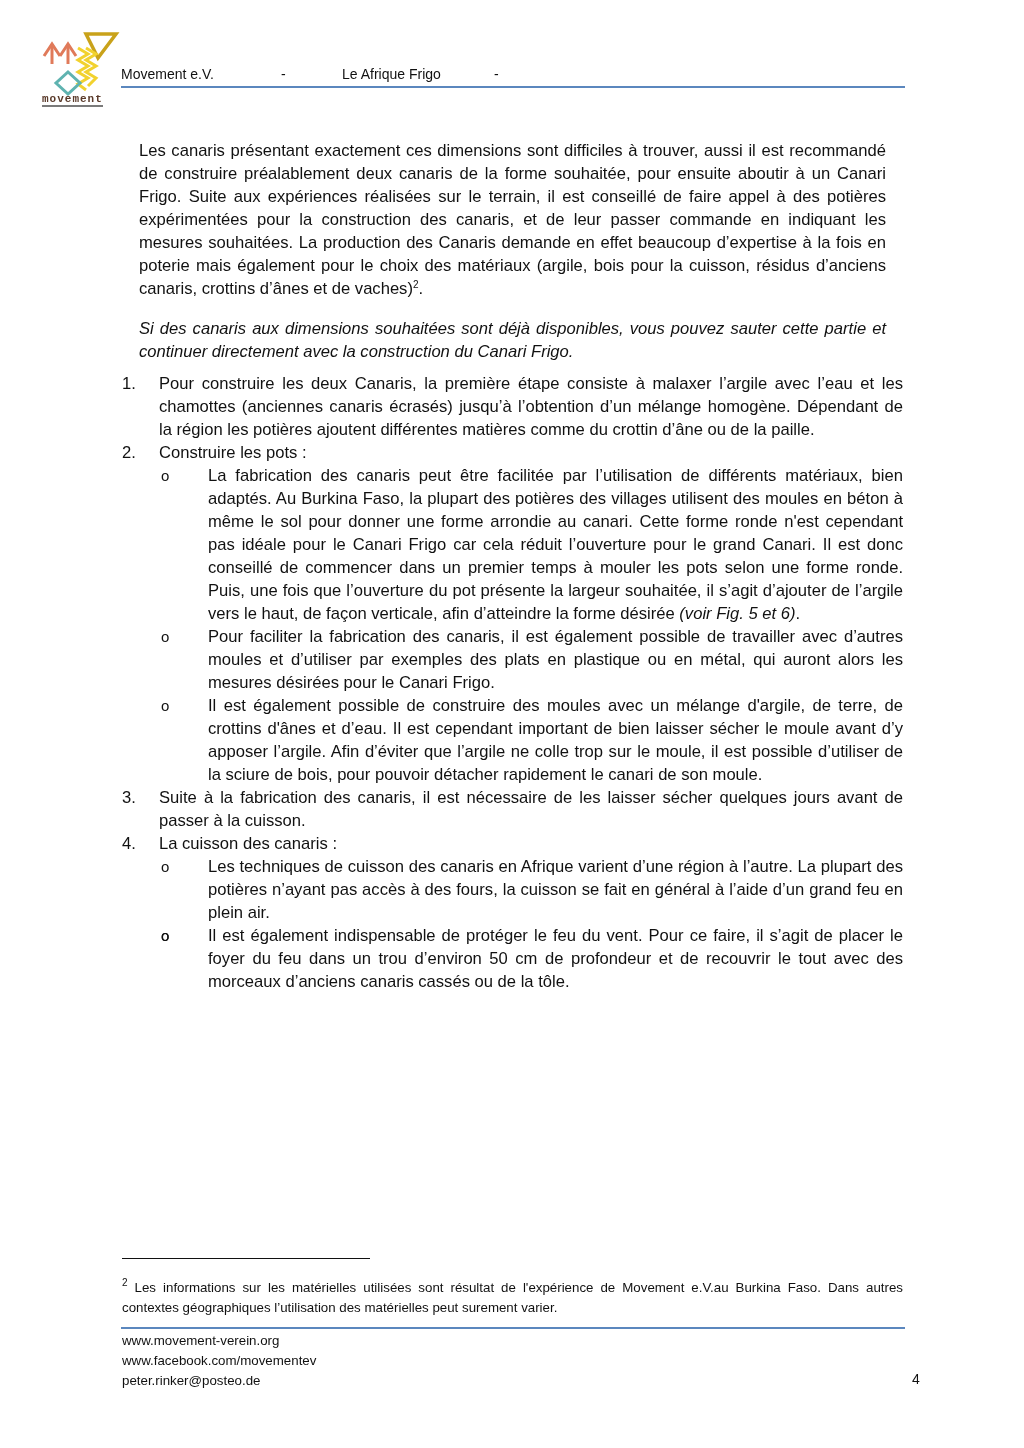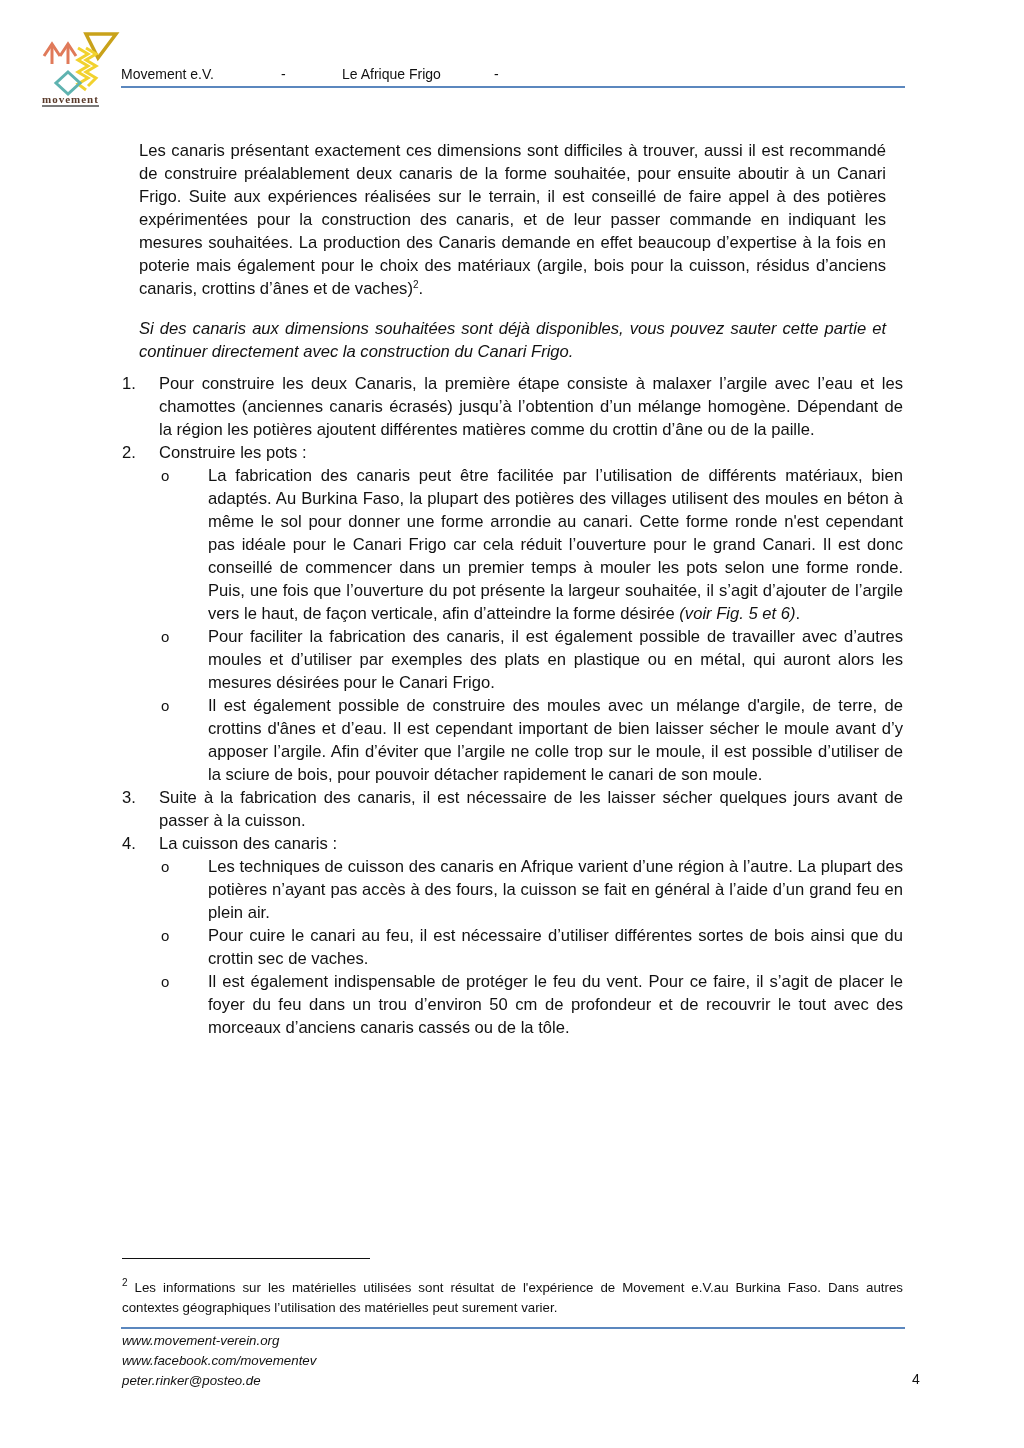--- a/index.html
+++ b/index.html
@@ -2,21 +2,21 @@
 <html><head>
   <meta charset="utf-8">
   <style>
     html, body { margin: 0; padding: 0; background: #ffffff; }
     body {
       width: 1024px; height: 1448px; position: relative; overflow: hidden;
       font-family: "Liberation Sans", sans-serif; color: #111111;
     }
     .logo { position: absolute; left: 38px; top: 28px; width: 84px; height: 80px; }
     .logo-word {
-      position: absolute; left: 42px; top: 93px; font-family: Liberation Serif, serif;
+      position: absolute; left: 42px; top: 93px; font-family: Liberation Mono, monospace;
       font-size: 11px; letter-spacing: 1px; color: #5a3a2a; font-weight: bold;
       border-bottom: 2px solid #7a7a7a; line-height: 12px;
     }
     .header {
       position: absolute; left: 121px; top: 62px; width: 784px; height: 24px;
       border-bottom: 2px solid #5b87be; font-size: 14px; line-height: 22px;
     }
     .header span { position: absolute; top: 1px; white-space: nowrap; }
     .h-org { left: 0; }
     .h-sep1 { left: 160px; }
@@ -42,21 +42,21 @@
 
     .closing { text-align: left; }
 
     .fn-rule { position: absolute; left: 122px; top: 1258px; width: 248px; height: 0; border-top: 1.5px solid #111; }
     .footnote {
       position: absolute; left: 122px; top: 1278px; width: 781px;
       font-size: 13.3px; line-height: 20px; text-align: justify;
     }
     .footer-rule { position: absolute; left: 121px; top: 1327px; width: 784px; border-top: 2px solid #5b87be; }
     .footer {
-      position: absolute; left: 122px; top: 1331px; font-size: 13.3px; line-height: 20px; font-style: italic;
+      position: absolute; left: 122px; top: 1331px; font-size: 13.3px; line-height: 20px; 
     }
     .footer div { white-space: nowrap; }
     .page-num { position: absolute; left: 912px; top: 1371px; font-size: 14px; }
   </style>
 </head>
 <body>
 
 <svg class="logo" viewBox="0 0 84 80">
 
   <polyline points="6,28 14,16 22,28" fill="none" stroke="#e07a5a" stroke-width="3"></polyline>
@@ -114,21 +114,20 @@
     <li>
       <span class="num">4.</span>
       <span>La cuisson des canaris :</span>
       <ul class="ul">
         <li>
           <span class="bullet">o</span>
           <span>Les techniques de cuisson des canaris en Afrique varient d’une région à l’autre. La plupart des potières n’ayant pas accès à des fours, la cuisson se fait en général à l’aide d’un grand feu en plein air.</span>
         </li>
         <li>
           <span class="bullet">o</span>
-          <span>Pour cuire le canari au feu, il est nécessaire d’utiliser différentes sortes de bois ainsi que du crottin sec de vaches.</span>
         </li>
         <li>
           <span class="bullet">o</span>
           <span>Il est également indispensable de protéger le feu du vent. Pour ce faire, il s’agit de placer le foyer du feu dans un trou d’environ 50 cm de profondeur et de recouvrir le tout avec des morceaux d’anciens canaris cassés ou de la tôle.</span>
         </li>
       </ul>
     </li>
   </ol>
 </div>
 

